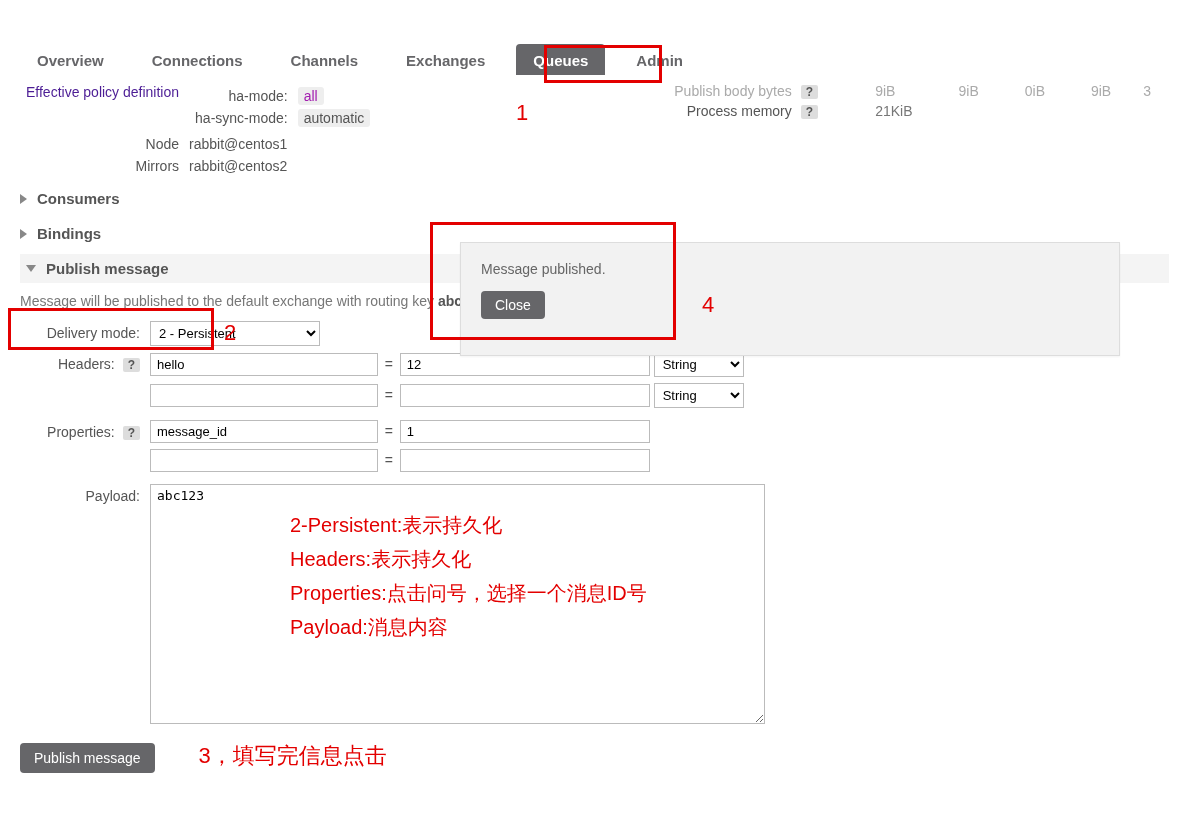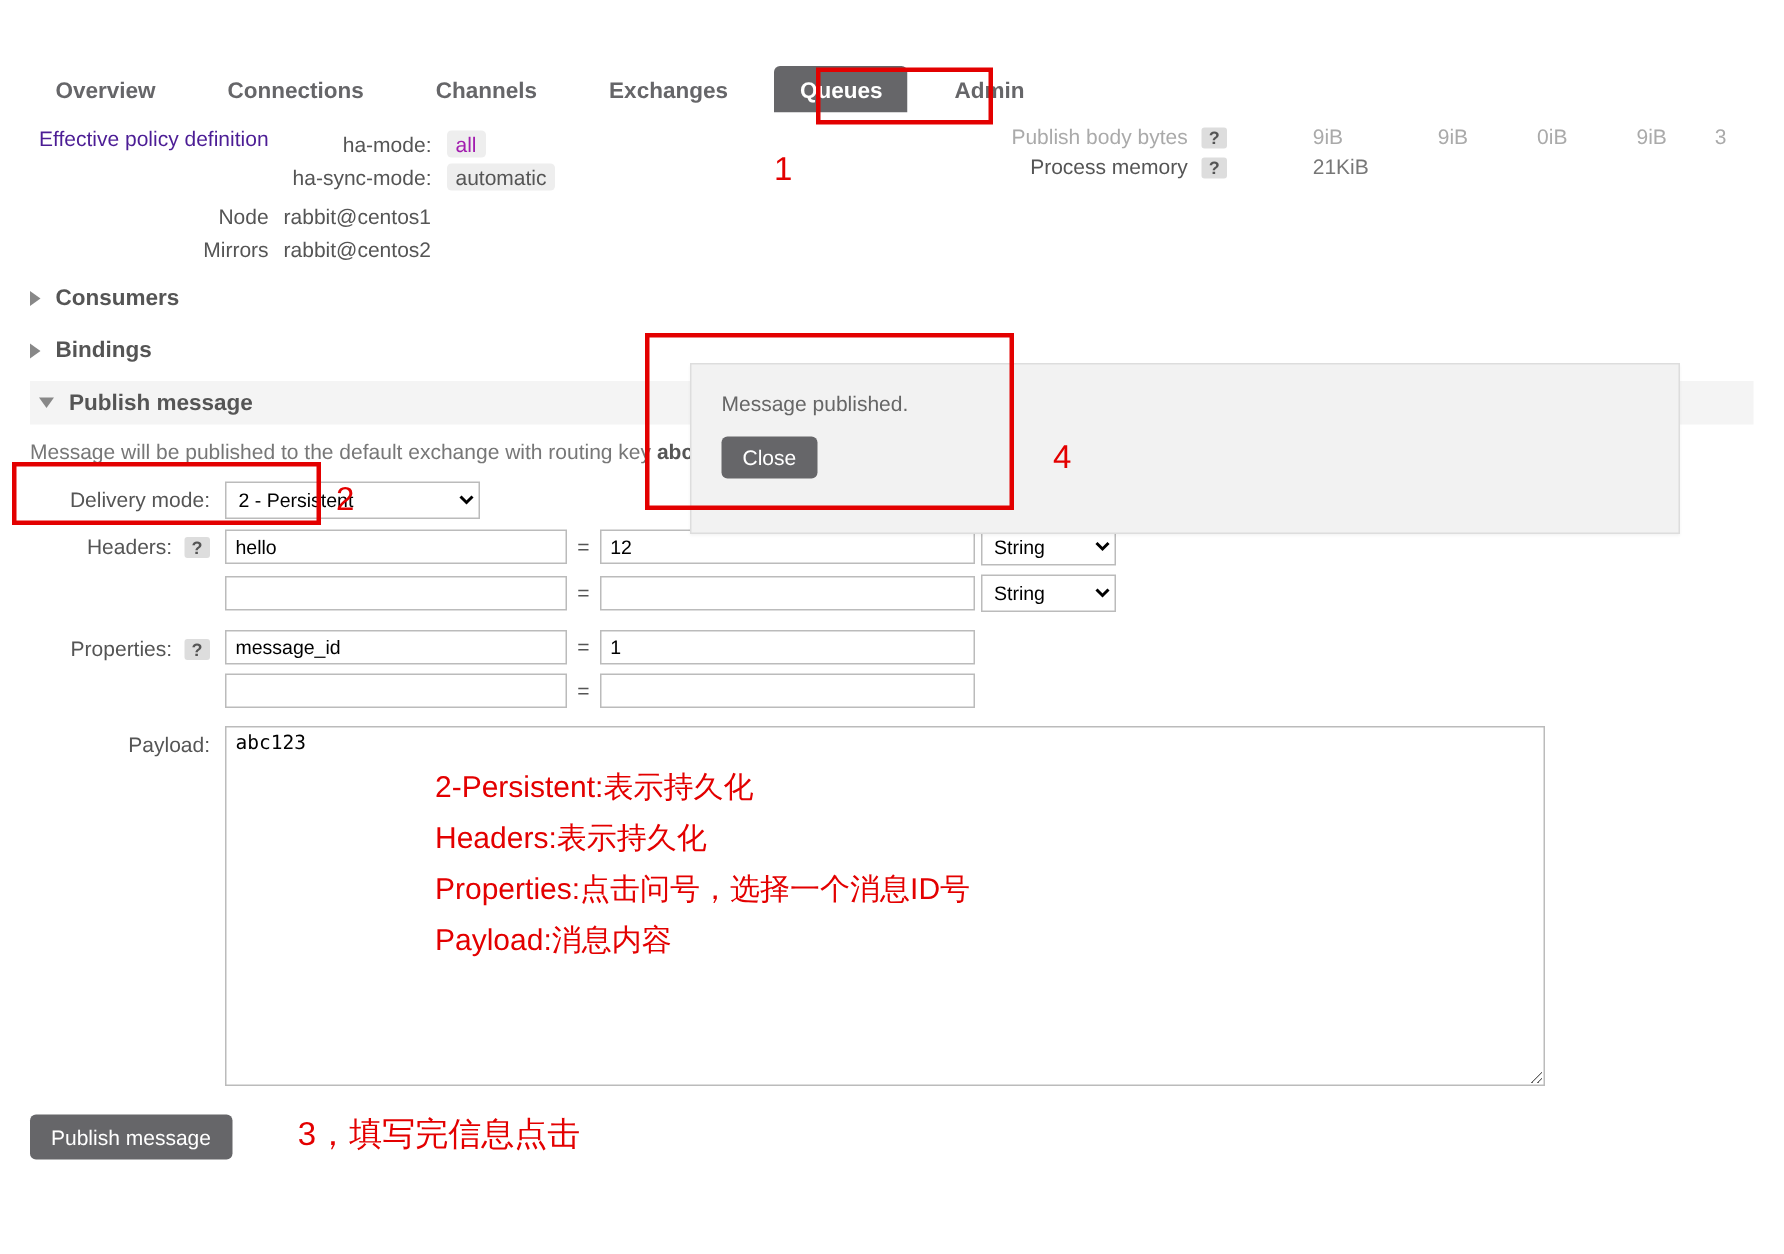--- a/index.html
+++ b/index.html
@@ -84,21 +84,21 @@
     border:1px solid #bbb;
     background:#fff;
   }
   select { padding:3px 4px; }
   .kv-input { background:#eef2fb; width:228px; font-family: monospace; }
   .kv-val { width:250px; font-family: monospace; }
   .eq { display:inline-block; width:14px; text-align:center; color:#555; }
   .type-sel { width:90px; }
   .kv-line { margin-bottom:6px; }
   textarea.payload {
-    width: 880px; height:240px; font-family: monospace; font-size:13px;
+    width: 615px; height:240px; font-family: monospace; font-size:13px;
     resize: both;
   }
   .btn {
     background:#666669; color:#fff; border:none; border-radius:4px;
     padding:7px 14px; font-size:14px; cursor:pointer;
   }
 
   .popup {
     position:absolute;
     left: 460px; top: 198px;

